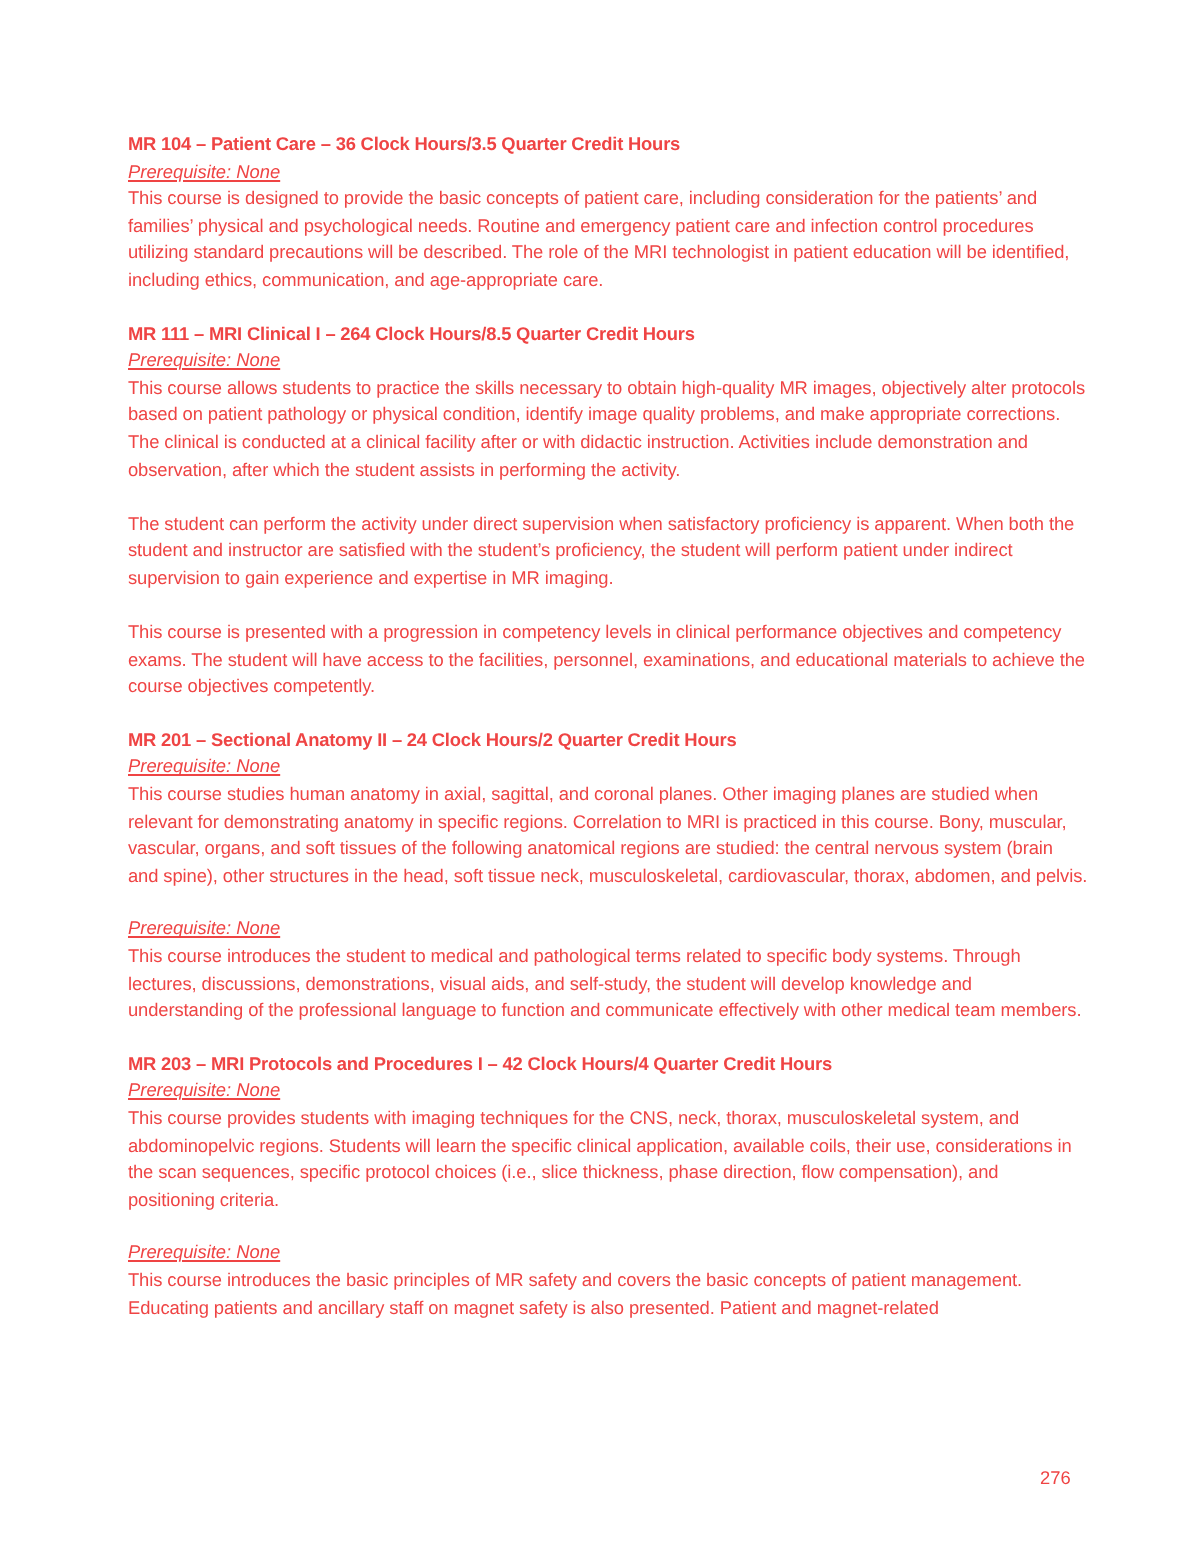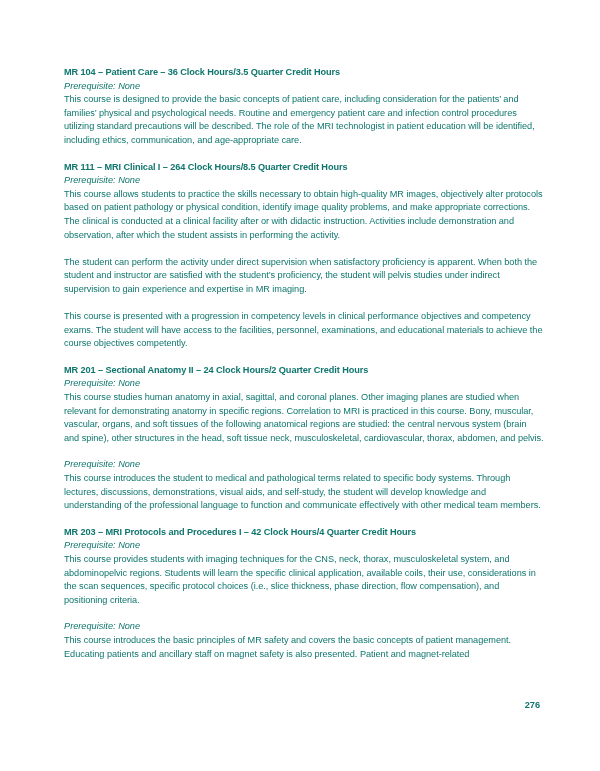--- a/index.html
+++ b/index.html
@@ -1,45 +1,45 @@
 <!DOCTYPE html>
 <html><head>
 <meta charset="utf-8">
 <style>
   html, body { margin: 0; padding: 0; background: #ffffff; }
   body { width: 600px; height: 771px; position: relative; overflow: hidden; }
   .page {
     position: absolute; left: 0; top: 0; width: 600px; height: 771px; background: #ffffff;
-    font-family: "Liberation Sans", sans-serif; color: #0f766e;
+    font-family: "Liberation Sans", sans-serif; color: #ef4444;
   }
   .content { position: absolute; left: 64px; top: 66px; width: 480px; }
   .course { margin: 0 0 13px 0; }
   .title { font-weight: bold; font-size: 9.2px; line-height: 13.6px; margin: 0; white-space: nowrap; letter-spacing: -0.1px; }
-  .prereq { font-style: italic; font-size: 9.2px; line-height: 13.6px; margin: 0; }
+  .prereq { font-style: italic; font-size: 9.2px; line-height: 13.6px; margin: 0; text-decoration: underline; }
   .para { font-size: 9.2px; line-height: 13.6px; margin: 0; letter-spacing: -0.05px; }
   .para + .para { margin-top: 13.6px; }
-  .page-number { position: absolute; left: 520px; top: 699px; width: 20px; text-align: right; font-size: 9.2px; line-height: 12px; font-weight: bold; }
+  .page-number { position: absolute; left: 520px; top: 733px; width: 20px; font-size: 9.2px; line-height: 12px; }
 </style>
 </head>
 <body>
 
 <div class="page">
   <div class="content">
 
     <div class="course">
       <p class="title">MR 104 – Patient Care – 36 Clock Hours/3.5 Quarter Credit Hours</p>
       <p class="prereq">Prerequisite: None</p>
       <p class="para">This course is designed to provide the basic concepts of patient care, including consideration for the patients’ and families’ physical and psychological needs. Routine and emergency patient care and infection control procedures utilizing standard precautions will be described. The role of the MRI technologist in patient education will be identified, including ethics, communication, and age-appropriate care.</p>
     </div>
 
     <div class="course">
       <p class="title">MR 111 – MRI Clinical I – 264 Clock Hours/8.5 Quarter Credit Hours</p>
       <p class="prereq">Prerequisite: None</p>
       <p class="para">This course allows students to practice the skills necessary to obtain high-quality MR images, objectively alter protocols based on patient pathology or physical condition, identify image quality problems, and make appropriate corrections. The clinical is conducted at a clinical facility after or with didactic instruction. Activities include demonstration and observation, after which the student assists in performing the activity.</p>
-      <p class="para">The student can perform the activity under direct supervision when satisfactory proficiency is apparent. When both the student and instructor are satisfied with the student’s proficiency, the student will pelvis studies under indirect supervision to gain experience and expertise in MR imaging.</p>
+      <p class="para">The student can perform the activity under direct supervision when satisfactory proficiency is apparent. When both the student and instructor are satisfied with the student’s proficiency, the student will perform patient under indirect supervision to gain experience and expertise in MR imaging.</p>
       <p class="para">This course is presented with a progression in competency levels in clinical performance objectives and competency exams. The student will have access to the facilities, personnel, examinations, and educational materials to achieve the course objectives competently.</p>
     </div>
 
     <div class="course">
       <p class="title">MR 201 – Sectional Anatomy II – 24 Clock Hours/2 Quarter Credit Hours</p>
       <p class="prereq">Prerequisite: None</p>
       <p class="para">This course studies human anatomy in axial, sagittal, and coronal planes. Other imaging planes are studied when relevant for demonstrating anatomy in specific regions. Correlation to MRI is practiced in this course. Bony, muscular, vascular, organs, and soft tissues of the following anatomical regions are studied: the central nervous system (brain and spine), other structures in the head, soft tissue neck, musculoskeletal, cardiovascular, thorax, abdomen, and pelvis.</p>
     </div>
 
     <div class="course">

